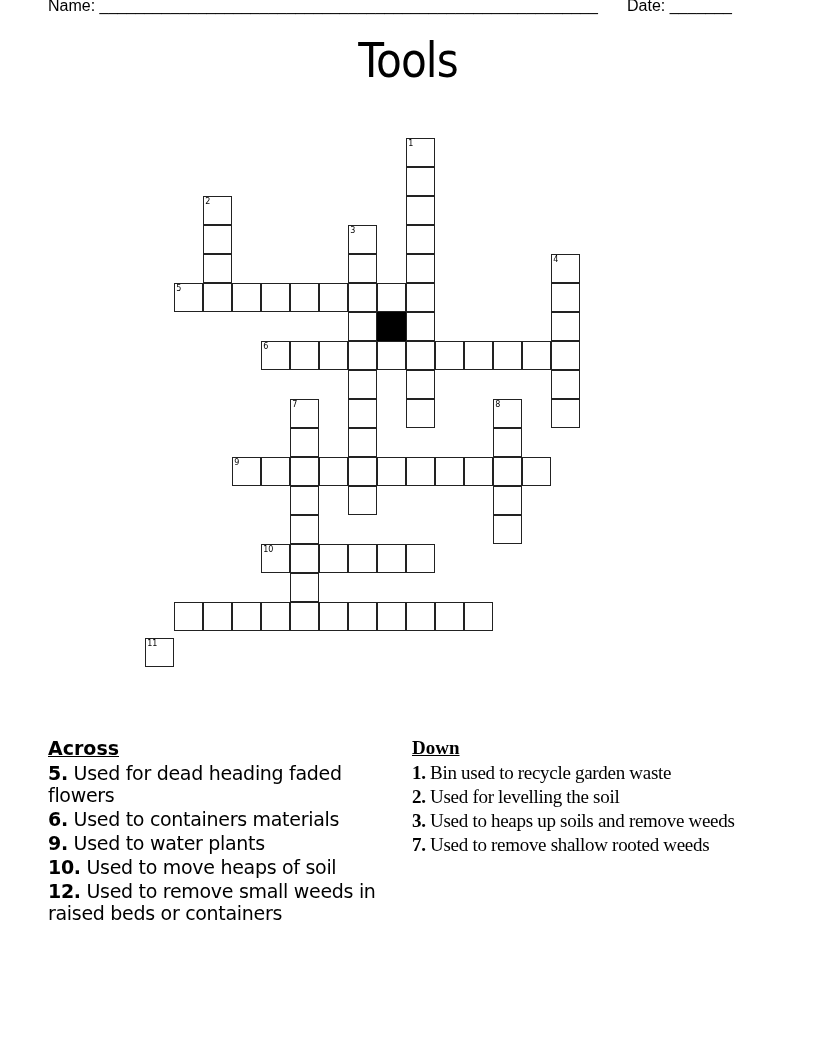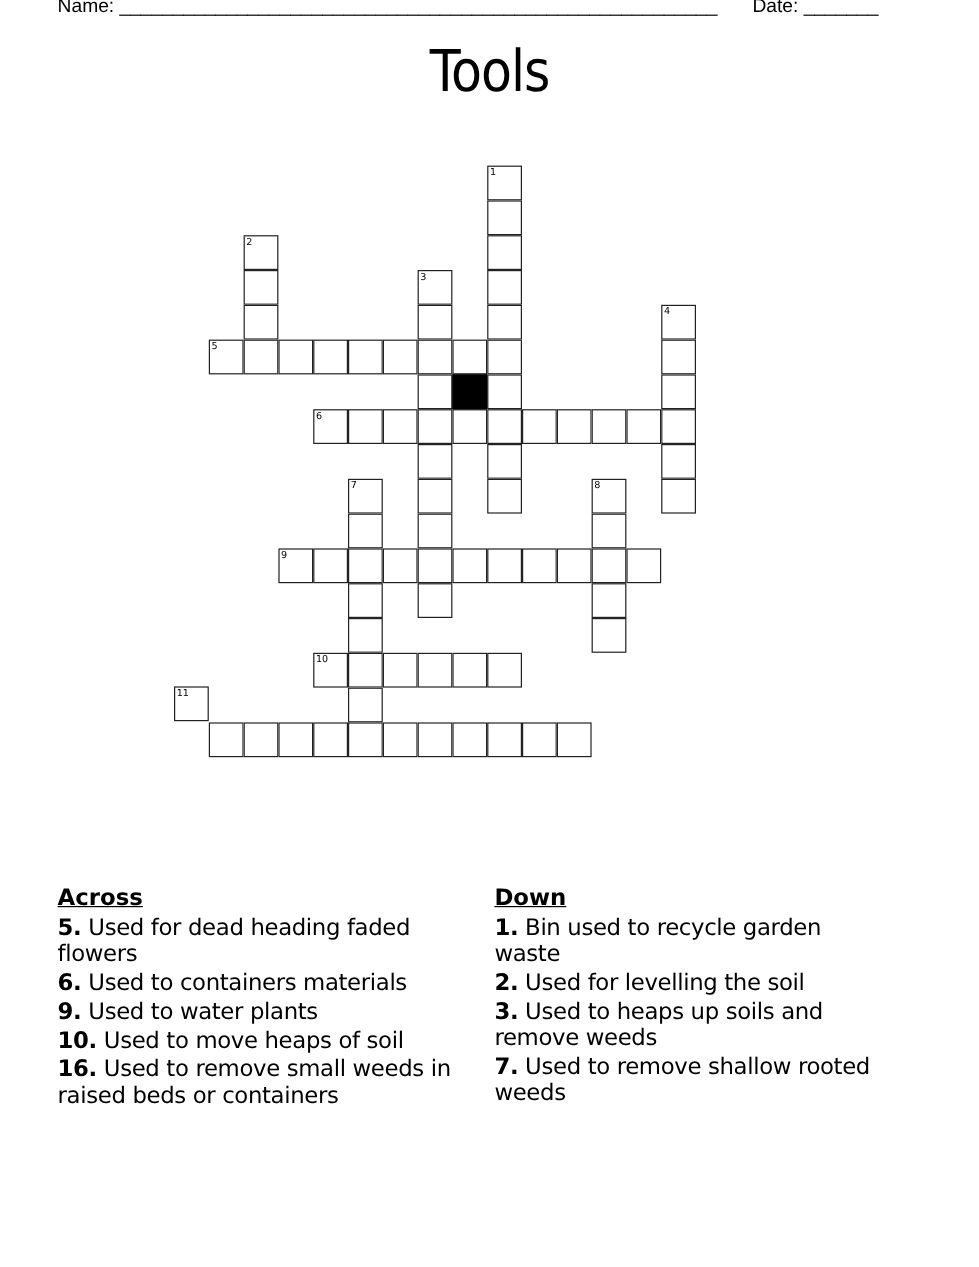--- a/index.html
+++ b/index.html
@@ -73,21 +73,21 @@
       color: #000;
     }
     .clues {
       position: absolute;
       top: 736px;
       font-family: "DejaVu Sans", sans-serif;
       font-size: 19px;
       line-height: 22px;
     }
     .clues.across { left: 48px; width: 350px; }
-    .clues.down { left: 412px; width: 330px; }
+    .clues.down { left: 412px; width: 330px; font-family: Liberation Serif, serif; }
     .clues h3 {
       margin: 0 0 2px 0;
       font-size: 19px;
       font-weight: bold;
       text-decoration: underline;
       line-height: 24px;
     }
     .clue {
       margin: 0 0 2px 0;
       letter-spacing: -0.3px;
@@ -185,21 +185,21 @@
     <div class="cell" style="left: 436px; top: 458px;"></div>
     <div class="cell" style="left: 465px; top: 458px;"></div>
     <div class="cell" style="left: 523px; top: 458px;"></div>
     <div class="cell" style="left: 262px; top: 545px;">
       <span class="num">10</span>
     </div>
     <div class="cell" style="left: 320px; top: 545px;"></div>
     <div class="cell" style="left: 349px; top: 545px;"></div>
     <div class="cell" style="left: 378px; top: 545px;"></div>
     <div class="cell" style="left: 407px; top: 545px;"></div>
-    <div class="cell" style="left: 146px; top: 573px;">
+    <div class="cell" style="left: 146px; top: 639px;">
       <span class="num">11</span>
     </div>
     <div class="cell" style="left: 175px; top: 603px;"></div>
     <div class="cell" style="left: 204px; top: 603px;"></div>
     <div class="cell" style="left: 233px; top: 603px;"></div>
     <div class="cell" style="left: 262px; top: 603px;"></div>
     <div class="cell" style="left: 291px; top: 603px;"></div>
     <div class="cell" style="left: 320px; top: 603px;"></div>
     <div class="cell" style="left: 349px; top: 603px;"></div>
     <div class="cell" style="left: 378px; top: 603px;"></div>
@@ -208,21 +208,21 @@
     <div class="cell" style="left: 465px; top: 603px;"></div>
     <div class="cell block" style="left: 378px; top: 313px;"></div>
   </div>
 
 <div class="clues across">
   <h3>Across</h3>
   <div class="clue"><span class="n">5.</span> <span>Used for dead heading faded flowers</span></div>
   <div class="clue"><span class="n">6.</span> <span>Used to containers materials</span></div>
   <div class="clue"><span class="n">9.</span> <span>Used to water plants</span></div>
   <div class="clue"><span class="n">10.</span> <span>Used to move heaps of soil</span></div>
-  <div class="clue"><span class="n">16.</span> <span>Used to remove small weeds in raised beds or containers</span></div>
+  <div class="clue"><span class="n">12.</span> <span>Used to remove small weeds in raised beds or containers</span></div>
 </div>
 
 <div class="clues down">
   <h3>Down</h3>
   <div class="clue"><span class="n">1.</span> <span>Bin used to recycle garden waste</span></div>
   <div class="clue"><span class="n">2.</span> <span>Used for levelling the soil</span></div>
   <div class="clue"><span class="n">3.</span> <span>Used to heaps up soils and remove weeds</span></div>
   <div class="clue"><span class="n">7.</span> <span>Used to remove shallow rooted weeds</span></div>
 </div>
 

